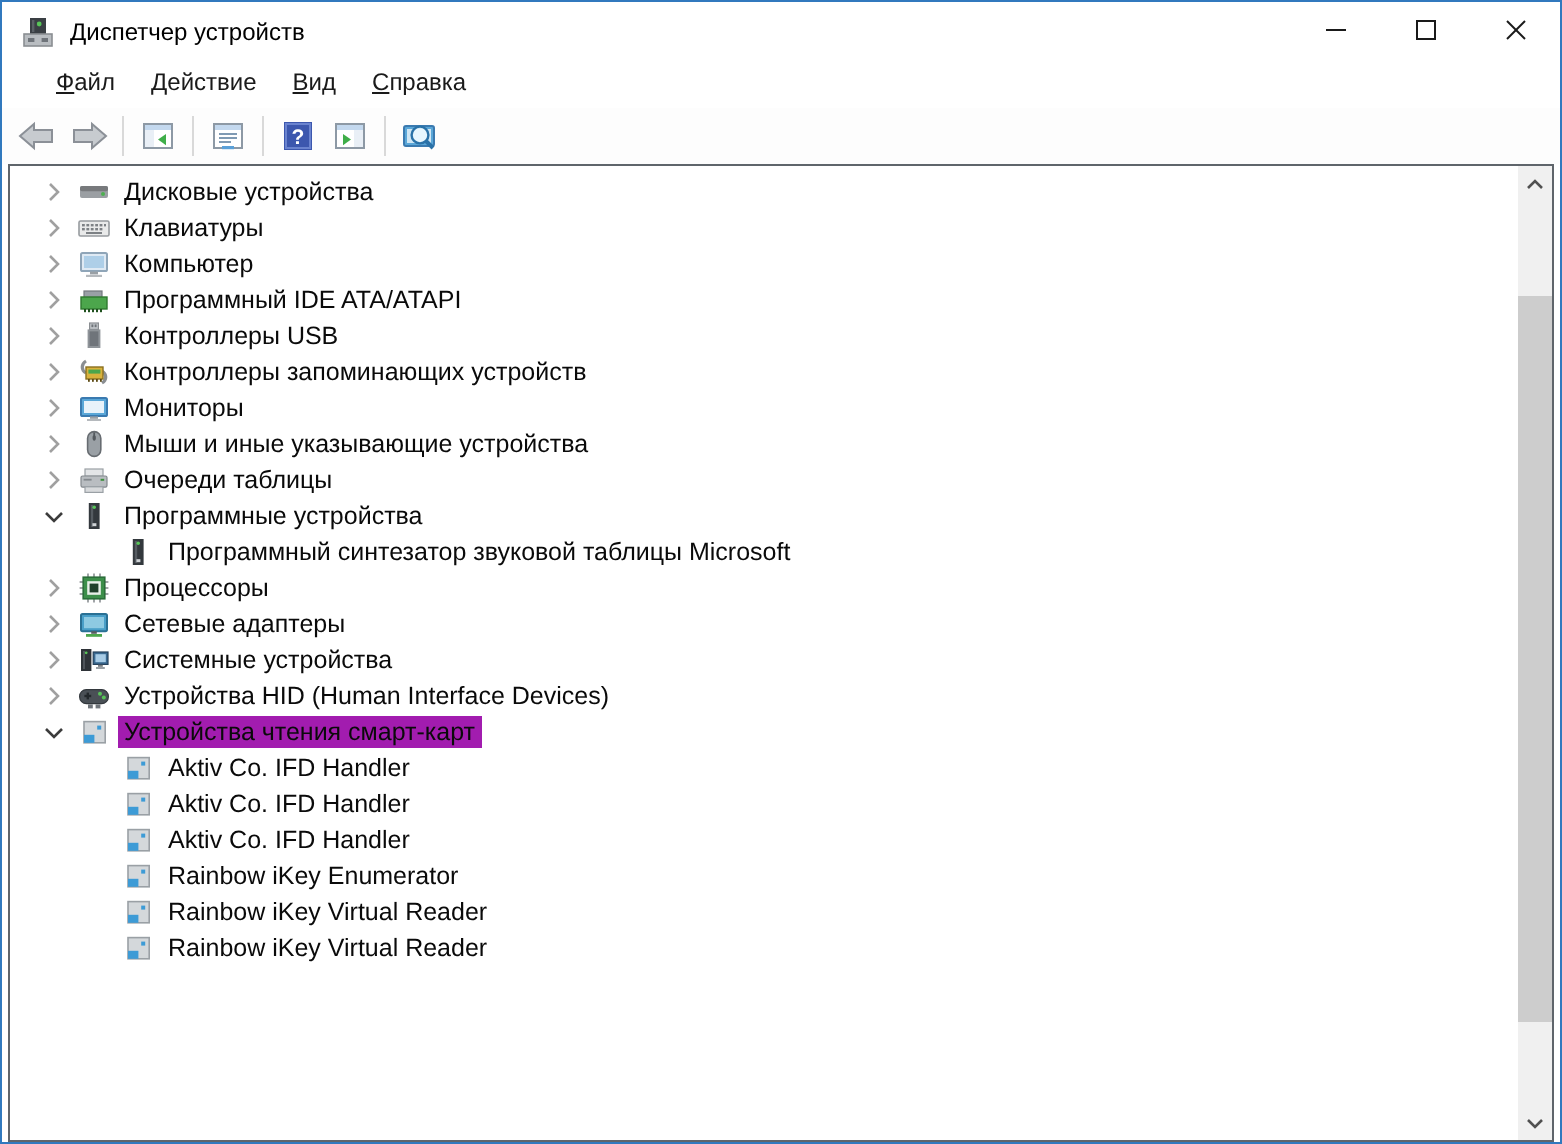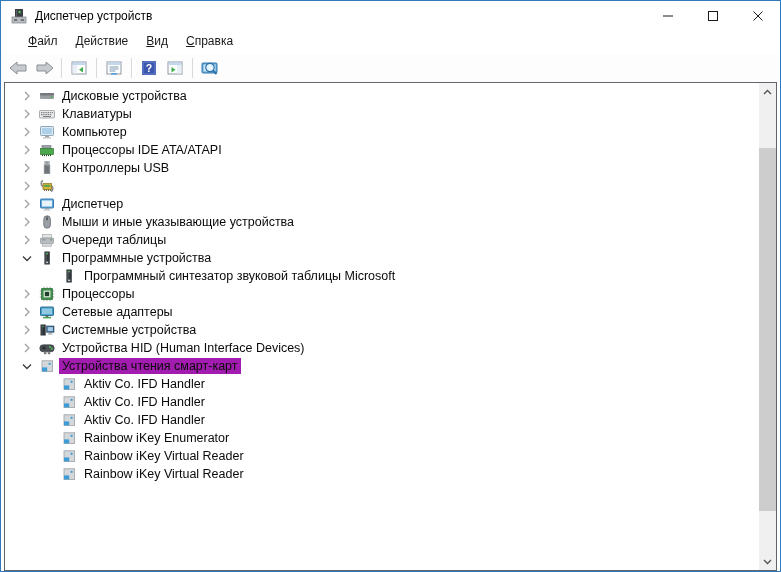--- a/index.html
+++ b/index.html
@@ -235,21 +235,21 @@
               <rect x="1.5" y="6.5" width="13" height="6" fill="#4ca64c" stroke="#2f7a2f" stroke-width="0.7"></rect>
               <g fill="#20511f">
                 <rect x="3" y="12.5" width="1" height="1.6"></rect>
                 <rect x="5" y="12.5" width="1" height="1.6"></rect>
                 <rect x="7" y="12.5" width="1" height="1.6"></rect>
                 <rect x="9" y="12.5" width="1" height="1.6"></rect>
                 <rect x="11" y="12.5" width="1" height="1.6"></rect>
               </g>
             </svg>
           </span>
-    <span class="tlabel">Процессоры IDE ATA/ATAPI</span>
+    <span class="tlabel">Программный IDE ATA/ATAPI</span>
   </div>
         <div class="trow lvl0">
     <span class="chev">
             <svg width="16" height="16" viewBox="0 0 16 16">
               <path d="M6 4 L10 8 L6 12" fill="none" stroke="#a0a0a0" stroke-width="1.3"></path>
             </svg>
           </span>
     <span class="ticon">
             <svg width="16" height="16" viewBox="0 0 16 16">
               <rect x="5.8" y="1.5" width="4.4" height="3.2" fill="#c4c8cc" stroke="#8a8e92" stroke-width="0.6"></rect>
@@ -274,36 +274,37 @@
               <rect x="4" y="5.5" width="8.5" height="6" fill="#d9b23c" stroke="#8a6f1f" stroke-width="0.7"></rect>
               <rect x="5.2" y="6.8" width="6" height="2" fill="#4ca64c"></rect>
               <g fill="#5d4a12">
                 <rect x="5" y="11.5" width="0.9" height="1.4"></rect>
                 <rect x="7" y="11.5" width="0.9" height="1.4"></rect>
                 <rect x="9" y="11.5" width="0.9" height="1.4"></rect>
                 <rect x="11" y="11.5" width="0.9" height="1.4"></rect>
               </g>
             </svg>
           </span>
+    <span class="tlabel">Контроллеры запоминающих устройств</span>
   </div>
         <div class="trow lvl0">
     <span class="chev">
             <svg width="16" height="16" viewBox="0 0 16 16">
               <path d="M6 4 L10 8 L6 12" fill="none" stroke="#a0a0a0" stroke-width="1.3"></path>
             </svg>
           </span>
     <span class="ticon">
             <svg width="16" height="16" viewBox="0 0 16 16">
               <rect x="1.5" y="3" width="13" height="9" rx="0.8" fill="#5aa7d8" stroke="#3a7ab0"></rect>
               <rect x="3" y="4.5" width="10" height="6" fill="#e8f2fa"></rect>
               <rect x="6" y="12.2" width="4" height="1.2" fill="#9aa0a5"></rect>
               <rect x="4.5" y="13.5" width="7" height="1" fill="#b5b9bd"></rect>
             </svg>
           </span>
-    <span class="tlabel">Диспетчер</span>
+    <span class="tlabel">Мониторы</span>
   </div>
         <div class="trow lvl0">
     <span class="chev">
             <svg width="16" height="16" viewBox="0 0 16 16">
               <path d="M6 4 L10 8 L6 12" fill="none" stroke="#a0a0a0" stroke-width="1.3"></path>
             </svg>
           </span>
     <span class="ticon">
             <svg width="16" height="16" viewBox="0 0 16 16">
               <rect x="4.8" y="1.8" width="6.6" height="12.4" rx="3.3" fill="#9aa0a5" stroke="#676c71" stroke-width="0.8"></rect>

